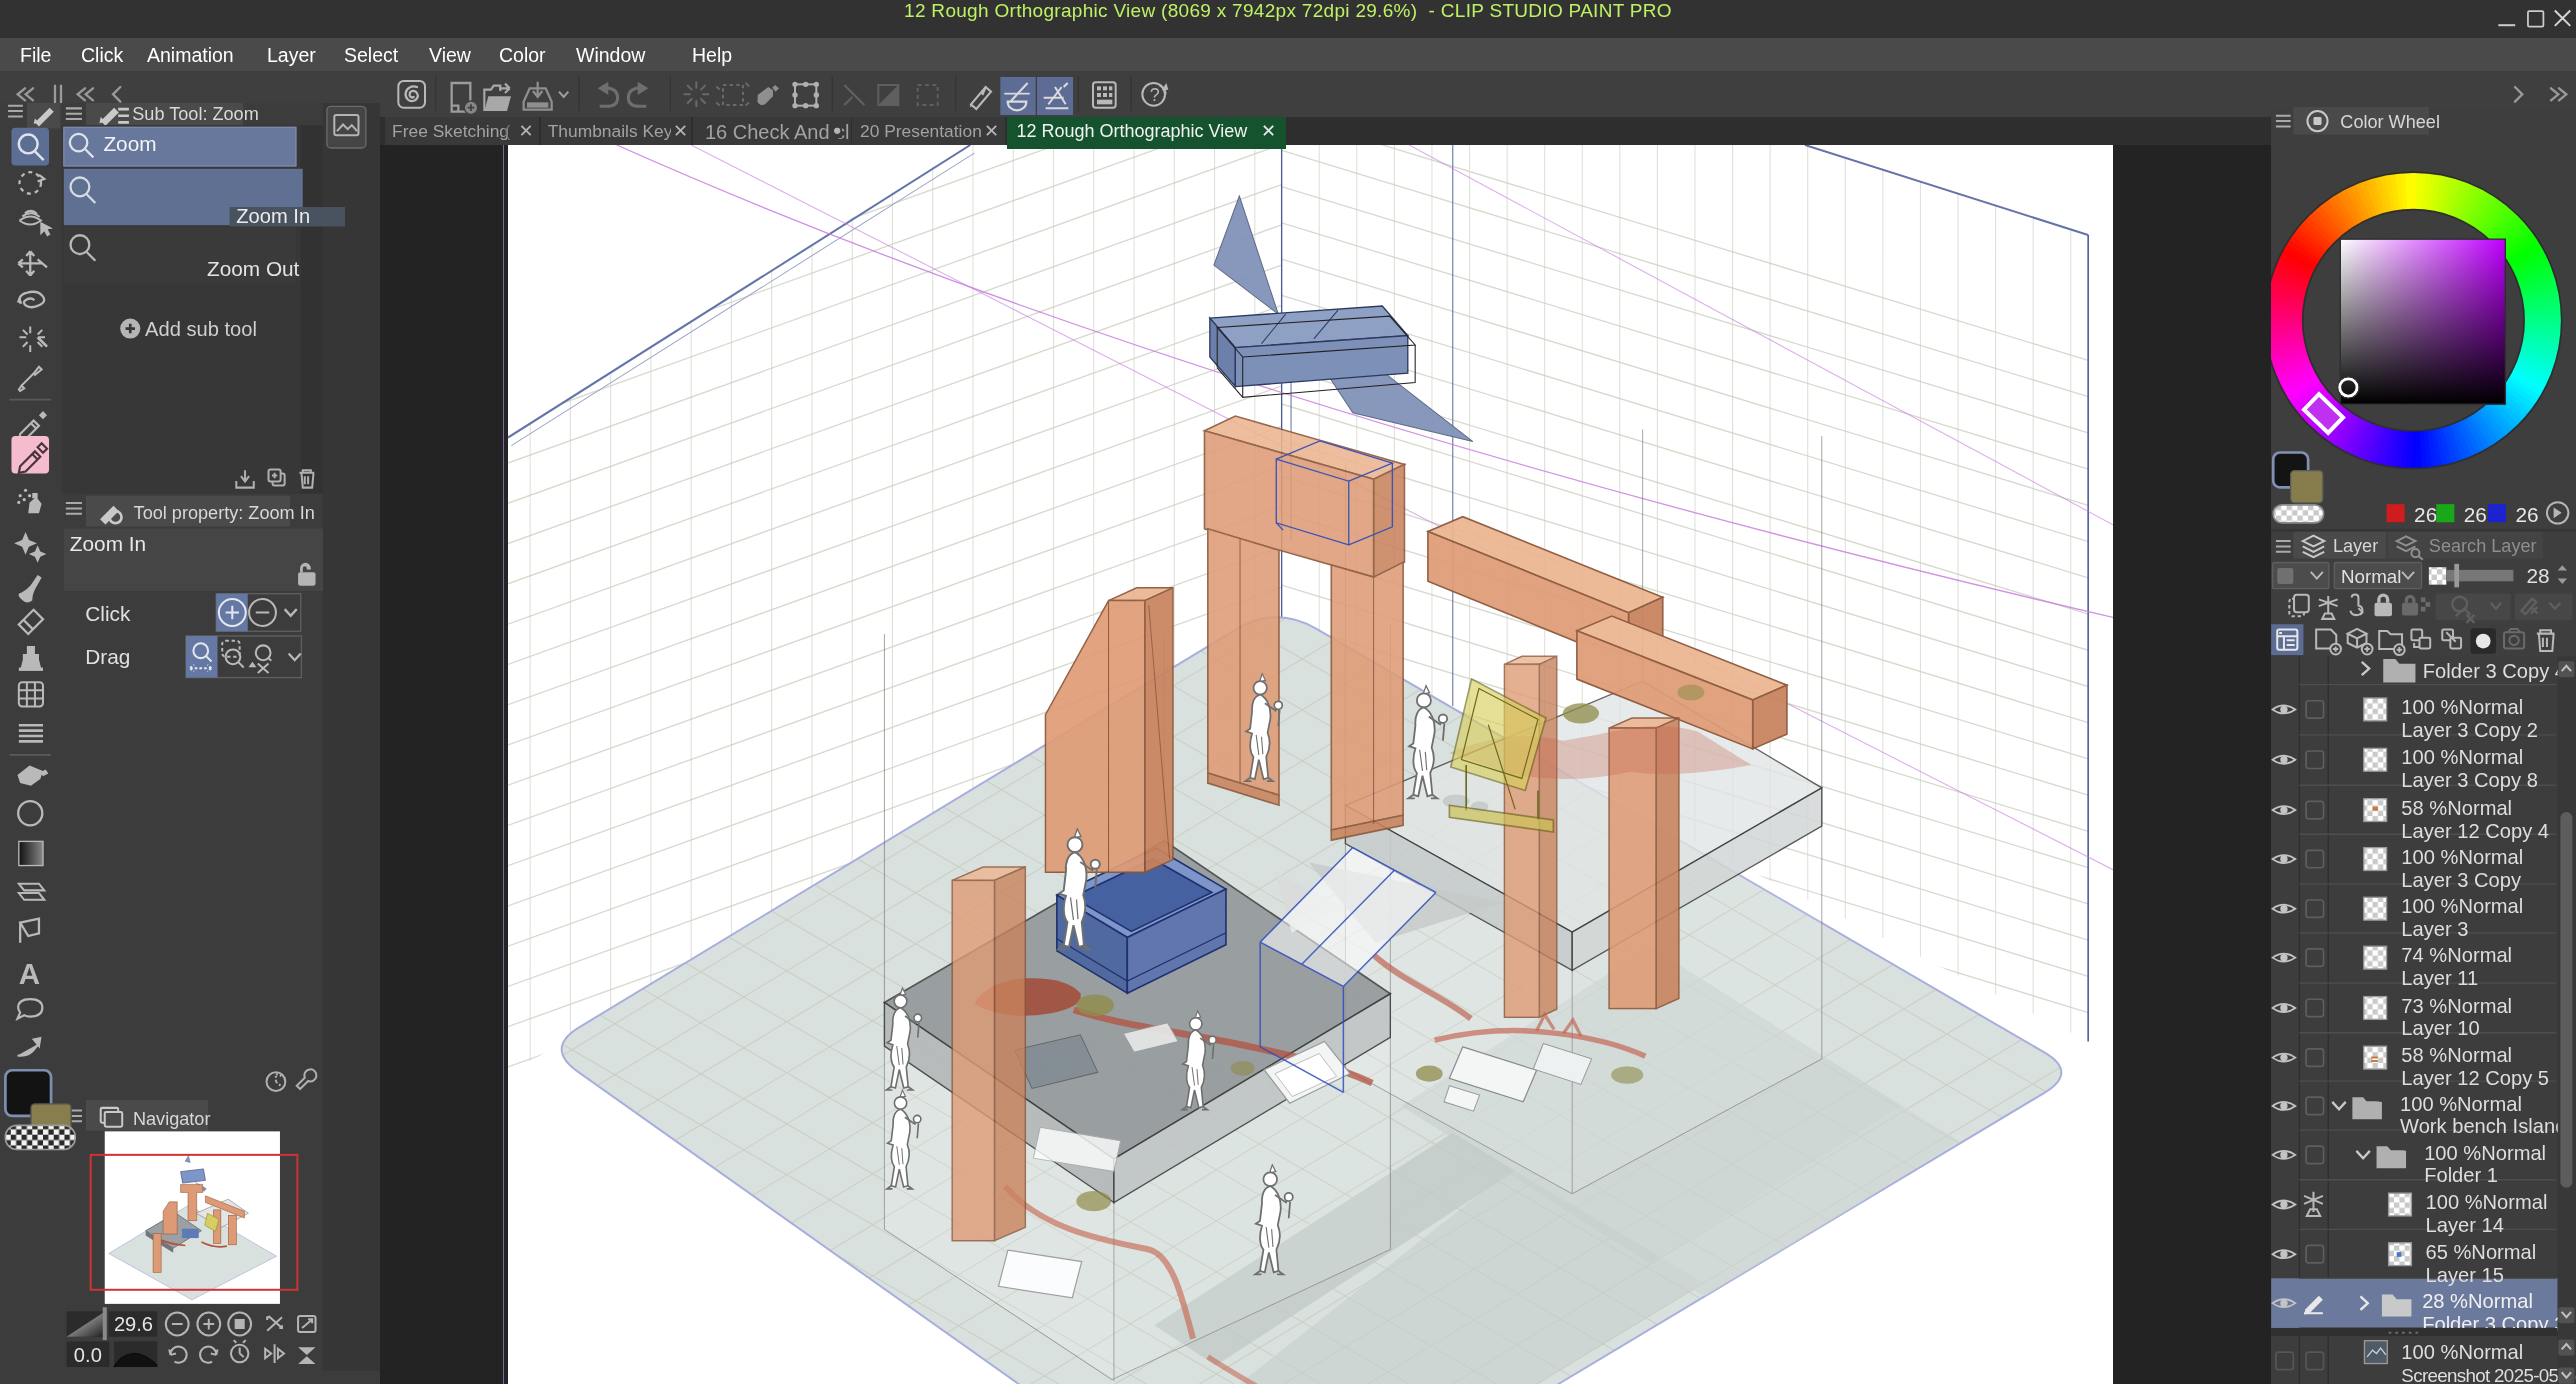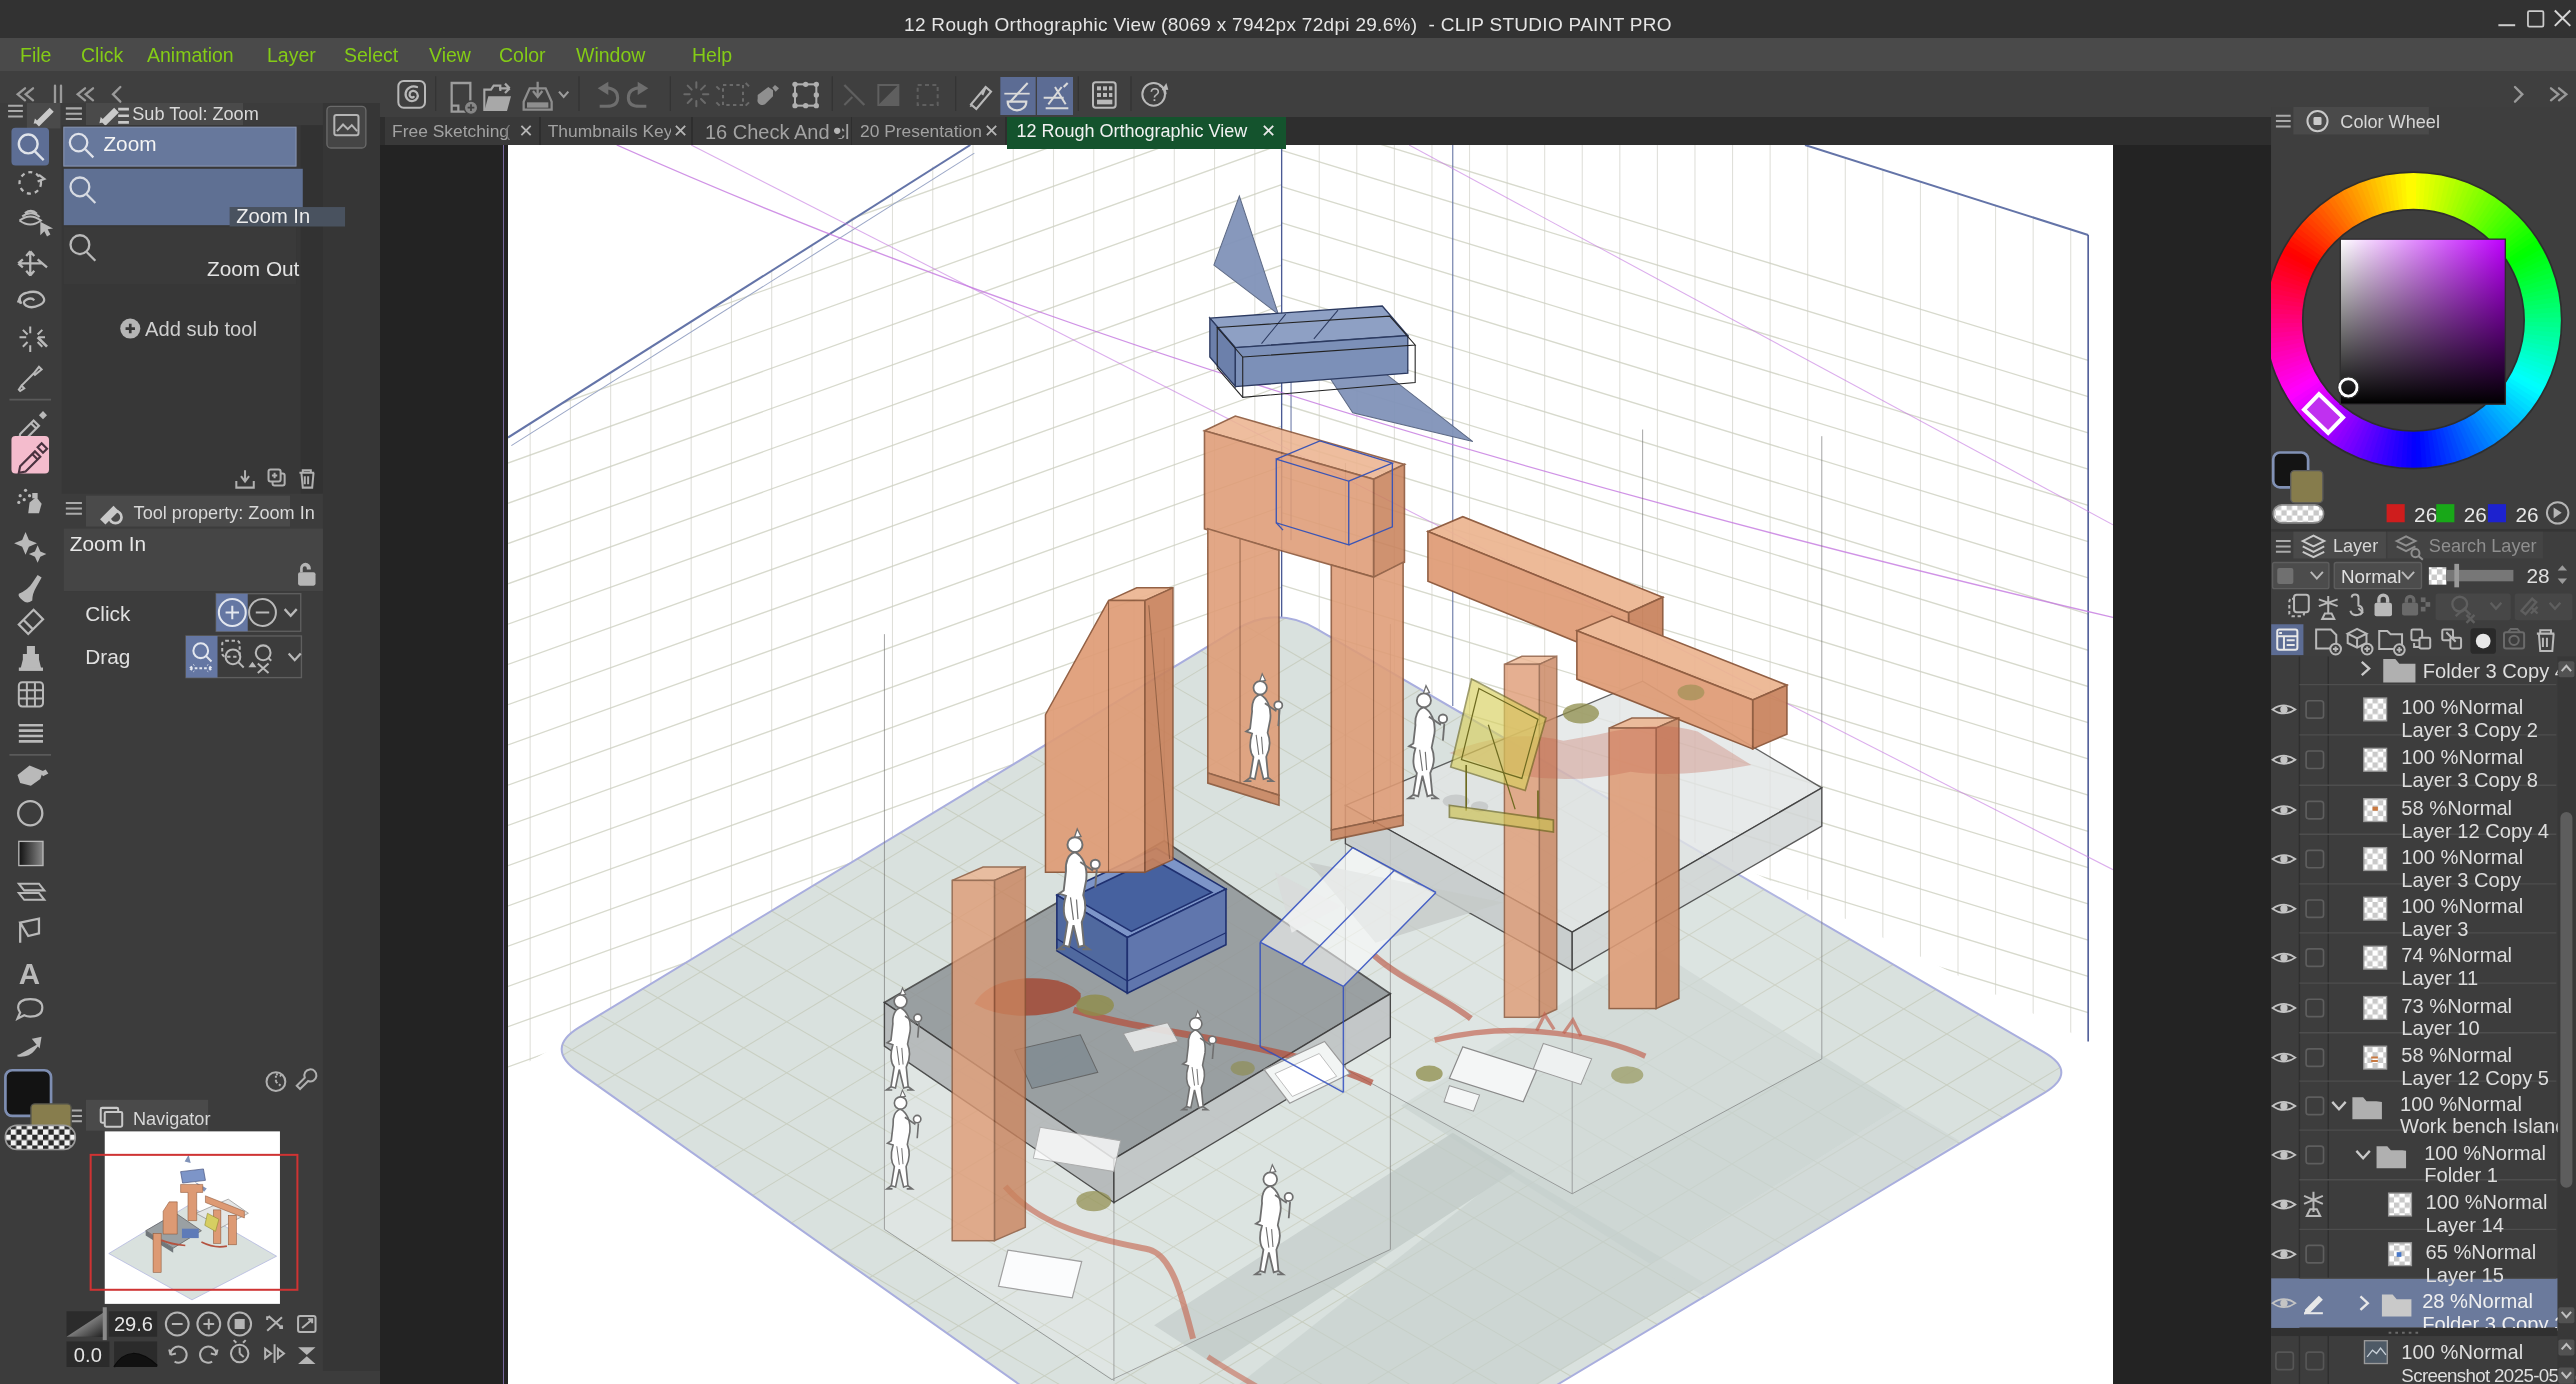--- a/index.html
+++ b/index.html
@@ -1,21 +1,21 @@
 <!DOCTYPE html>
 <html style="font-size:10.7px"><head>
 <meta charset="utf-8">
 <style>
 *{margin:0;padding:0;box-sizing:border-box}
 html,body{width:2576px;height:1385px;overflow:hidden;background:#3c3c3c;font-family:"Liberation Sans",sans-serif}
 #app{position:absolute;left:0;top:0;width:2576px;height:1385px;background:#3c3c3c;color:#dcdcdc}
 #titlebar{position:absolute;left:0;top:0;width:2576px;height:38px;background:#323232}
-#titlebar .t{position:absolute;left:0;right:0;top:14px;text-align:center;font-size:19px;color:#e5e5e5;letter-spacing:0.3px}
+#titlebar .t{position:absolute;left:0;right:0;top:0;text-align:center;font-size:19px;color:#bef264;letter-spacing:0.3px}
 #menubar{position:absolute;left:0;top:38px;width:2576px;height:33px;background:#4a4a4a}
-#menubar span{position:absolute;top:6px;font-size:19.5px;color:#84cc16}
+#menubar span{position:absolute;top:6px;font-size:19.5px;color:#ffffff}
 #toolstrip{position:absolute;left:0;top:71px;width:2576px;height:46px;background:#3f3f3f}
 #tabbar{position:absolute;left:380px;top:117px;width:1892px;height:27.5px;background:#2e2e2e;overflow:hidden}
 .tab{position:absolute;top:0;height:27.5px;background:#393939;color:#a2a2a2;font-size:19px}
 .tab .x{position:absolute;top:3.4px;font-size:18px;color:#b5b5b5}
 #canvasarea{position:absolute;left:380px;top:145px;width:1892px;height:1240px;background:#232323;overflow:hidden}
 #leftdock{position:absolute;left:0;top:103px;width:380px;height:1268px;background:#3c3c3c}
 #rightdock{position:absolute;left:2271px;top:107px;width:305px;height:1278px;background:#3e3e3e}
 svg{display:block}
 .ic{position:absolute}
 </style>

